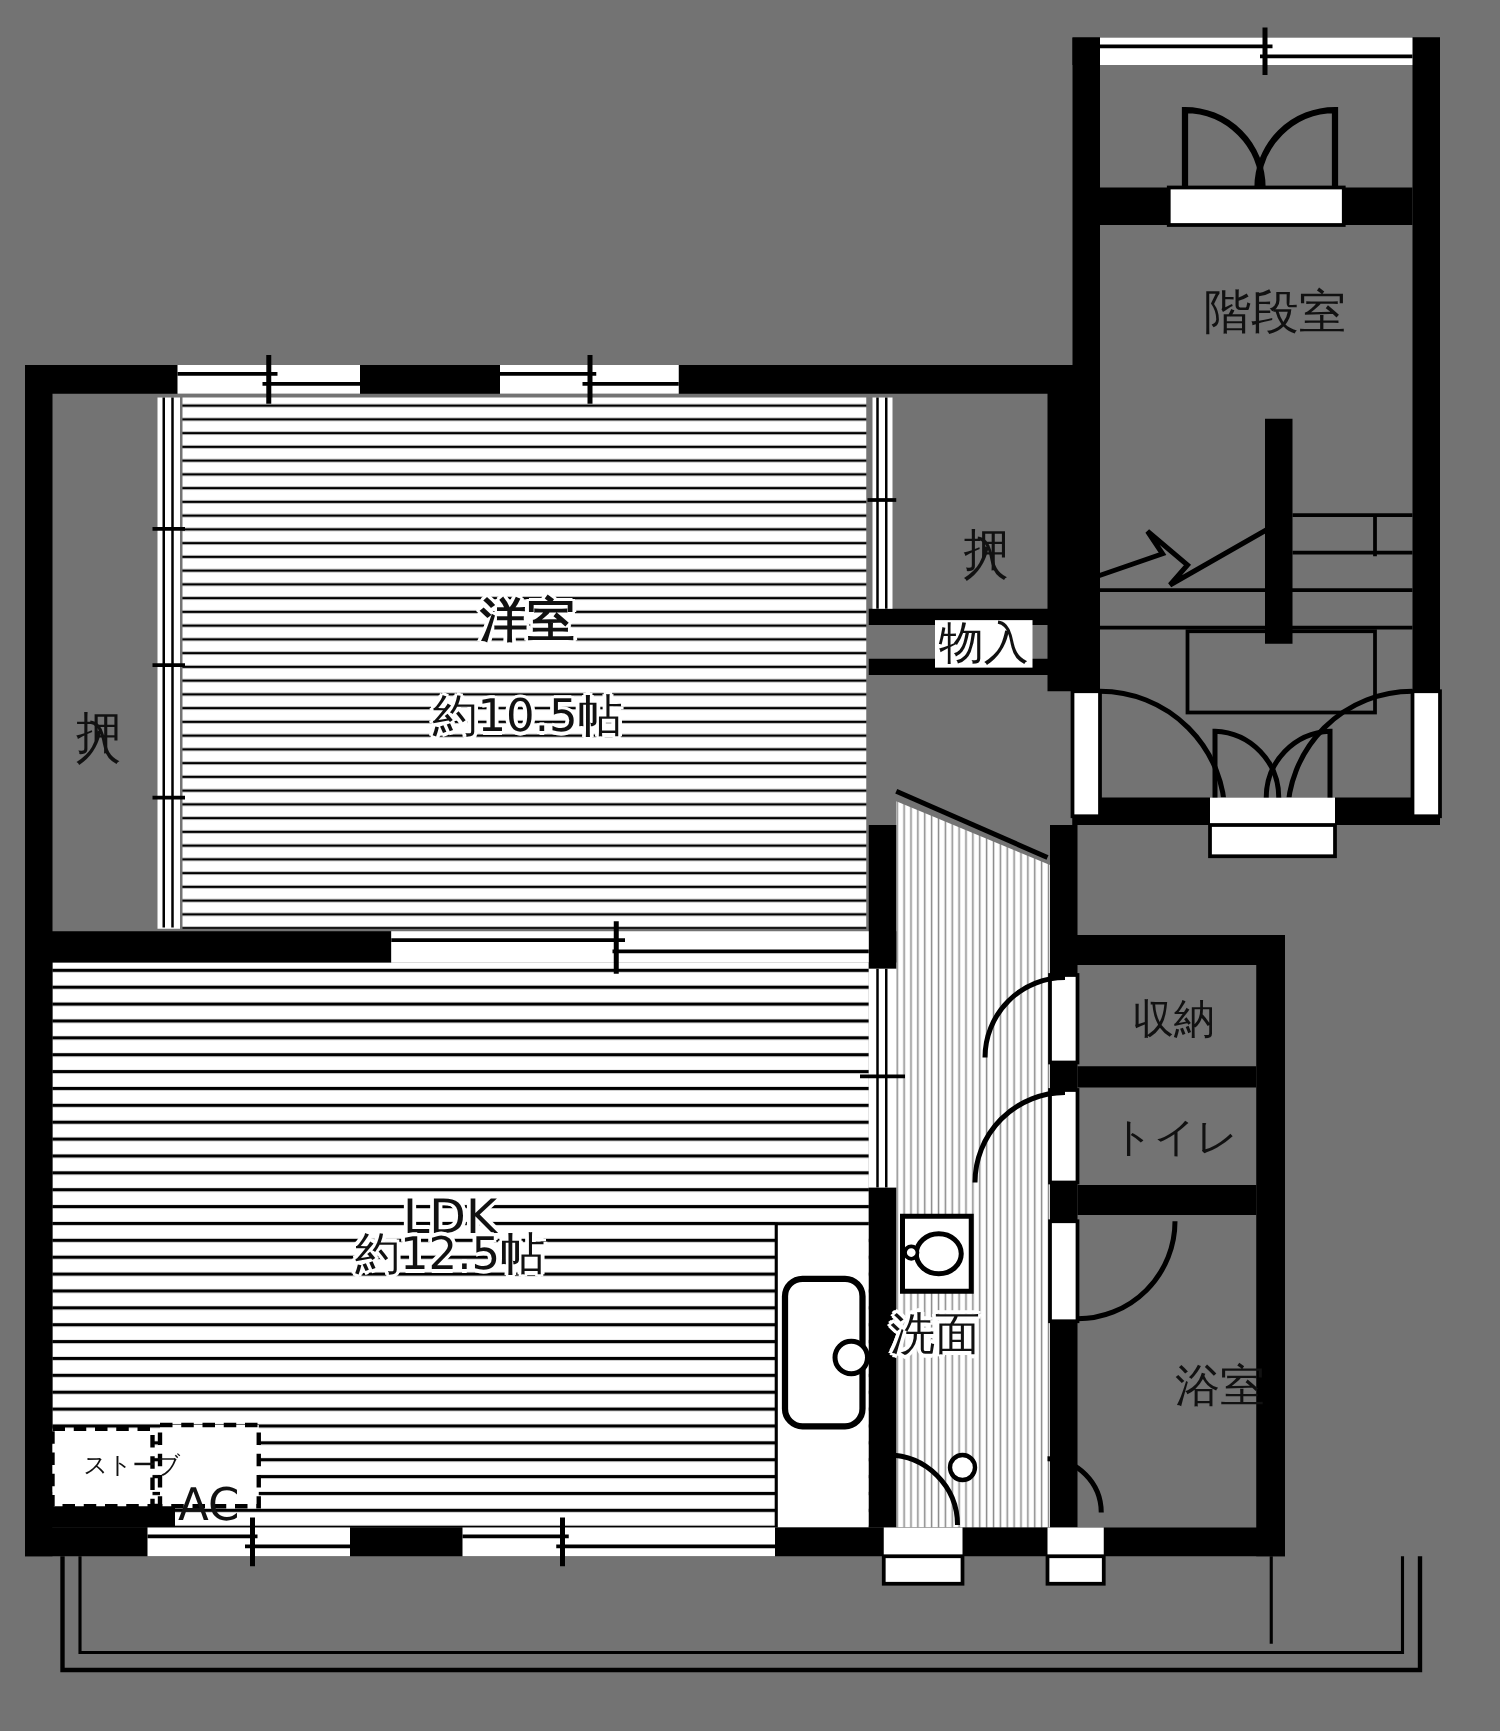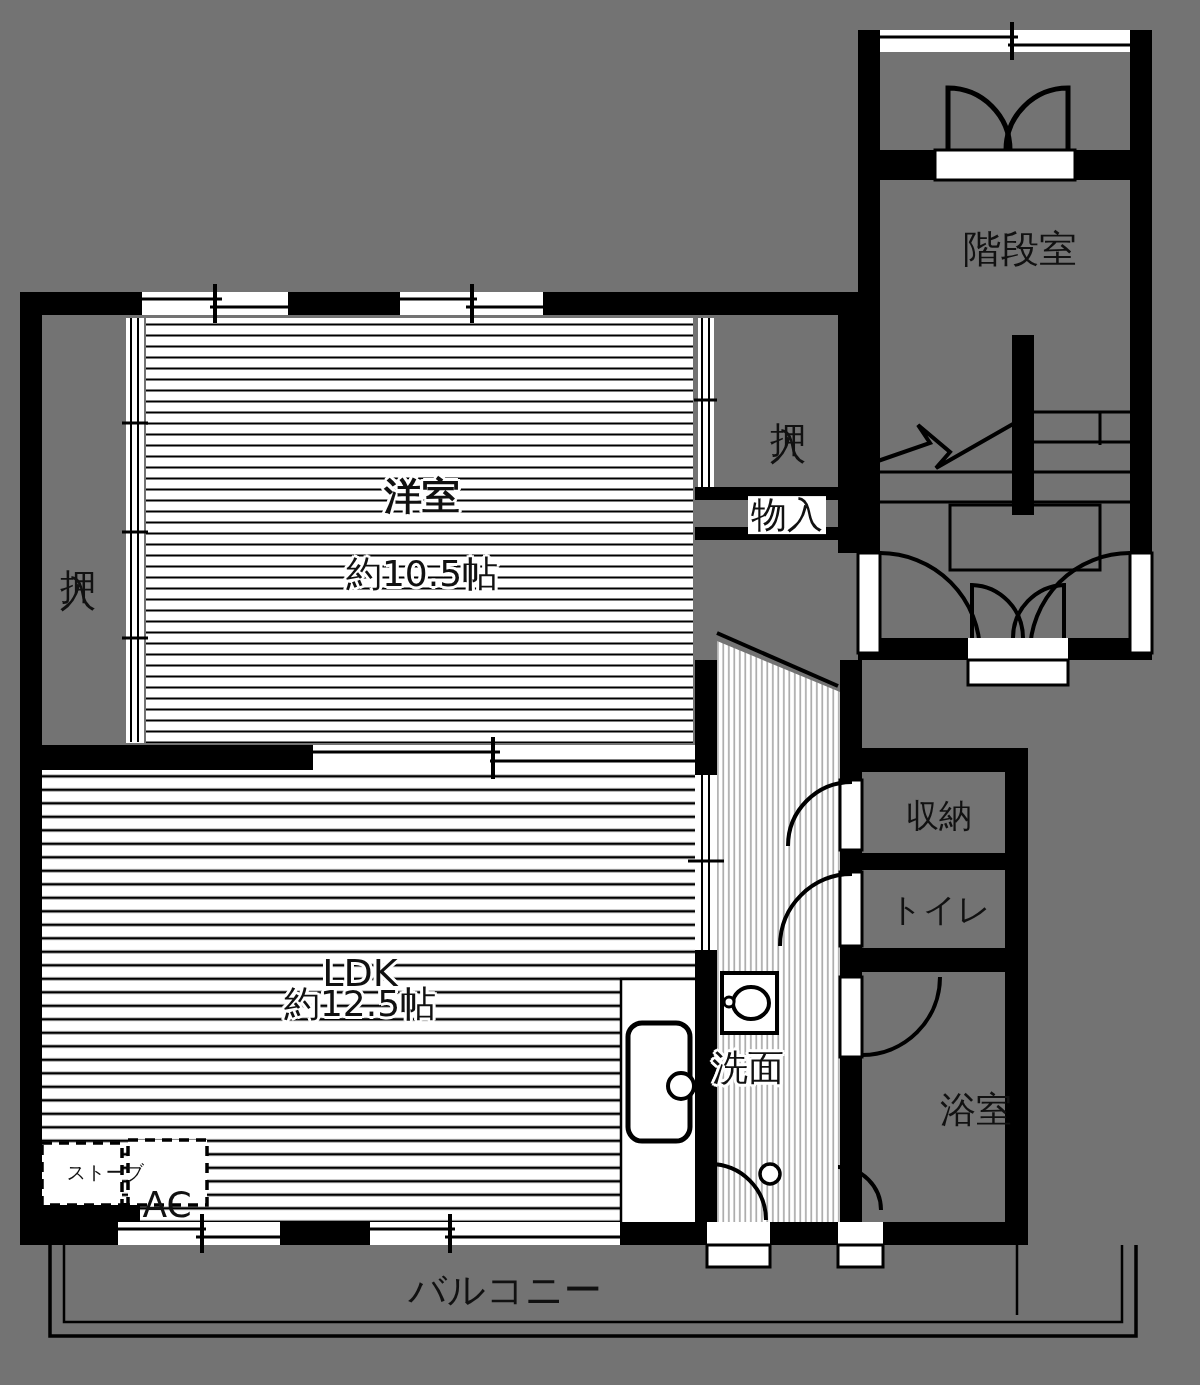--- a/index.html
+++ b/index.html
@@ -205,16 +205,15 @@
   <div class="lbl v" style="left:788px;top:398px;">押入</div>
   <div class="lbl bg" style="left:787px;top:515px;text-align:right;">物入</div>
   <div class="lbl big halo" style="left:422px;top:497px;font-weight:bold;">洋室</div>
   <div class="lbl halo" style="left:422px;top:548px;margin-top:26px;">約10.5帖</div>
   <div class="lbl big halo" style="left:360px;top:946px;margin-top:28px;">LDK</div>
   <div class="lbl halo" style="left:360px;top:1004px;">約12.5帖</div>
   <div class="lbl mid" style="left:939px;top:816px;text-align:right;">収納</div>
   <div class="lbl mid" style="left:940px;top:910px;">トイレ</div>
   <div class="lbl halo" style="left:748px;top:1068px;">洗面</div>
   <div class="lbl" style="left:976px;top:1110px;">浴室</div>
-  <div class="lbl big" style="left:505px;top:1291px;">バルコニー</div>
   <div class="lbl small" style="left:82px;top:1173px;padding-left:47px;">ストーブ</div>
   <div class="lbl" style="left:167px;top:1205px;">AC</div>
 </div>
 
 </body></html>

